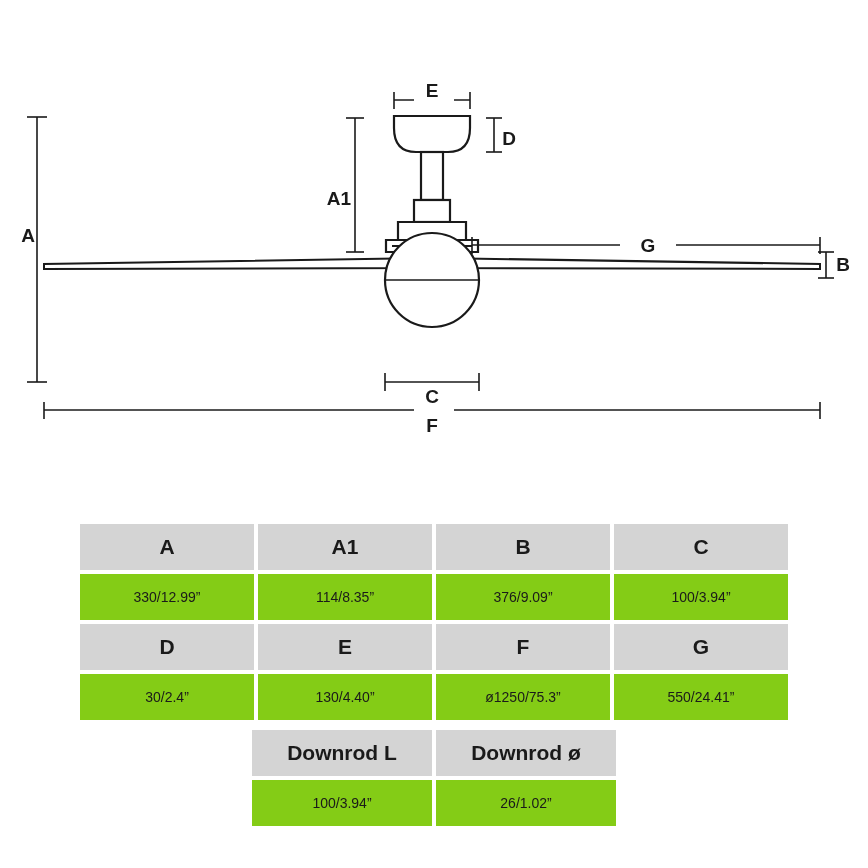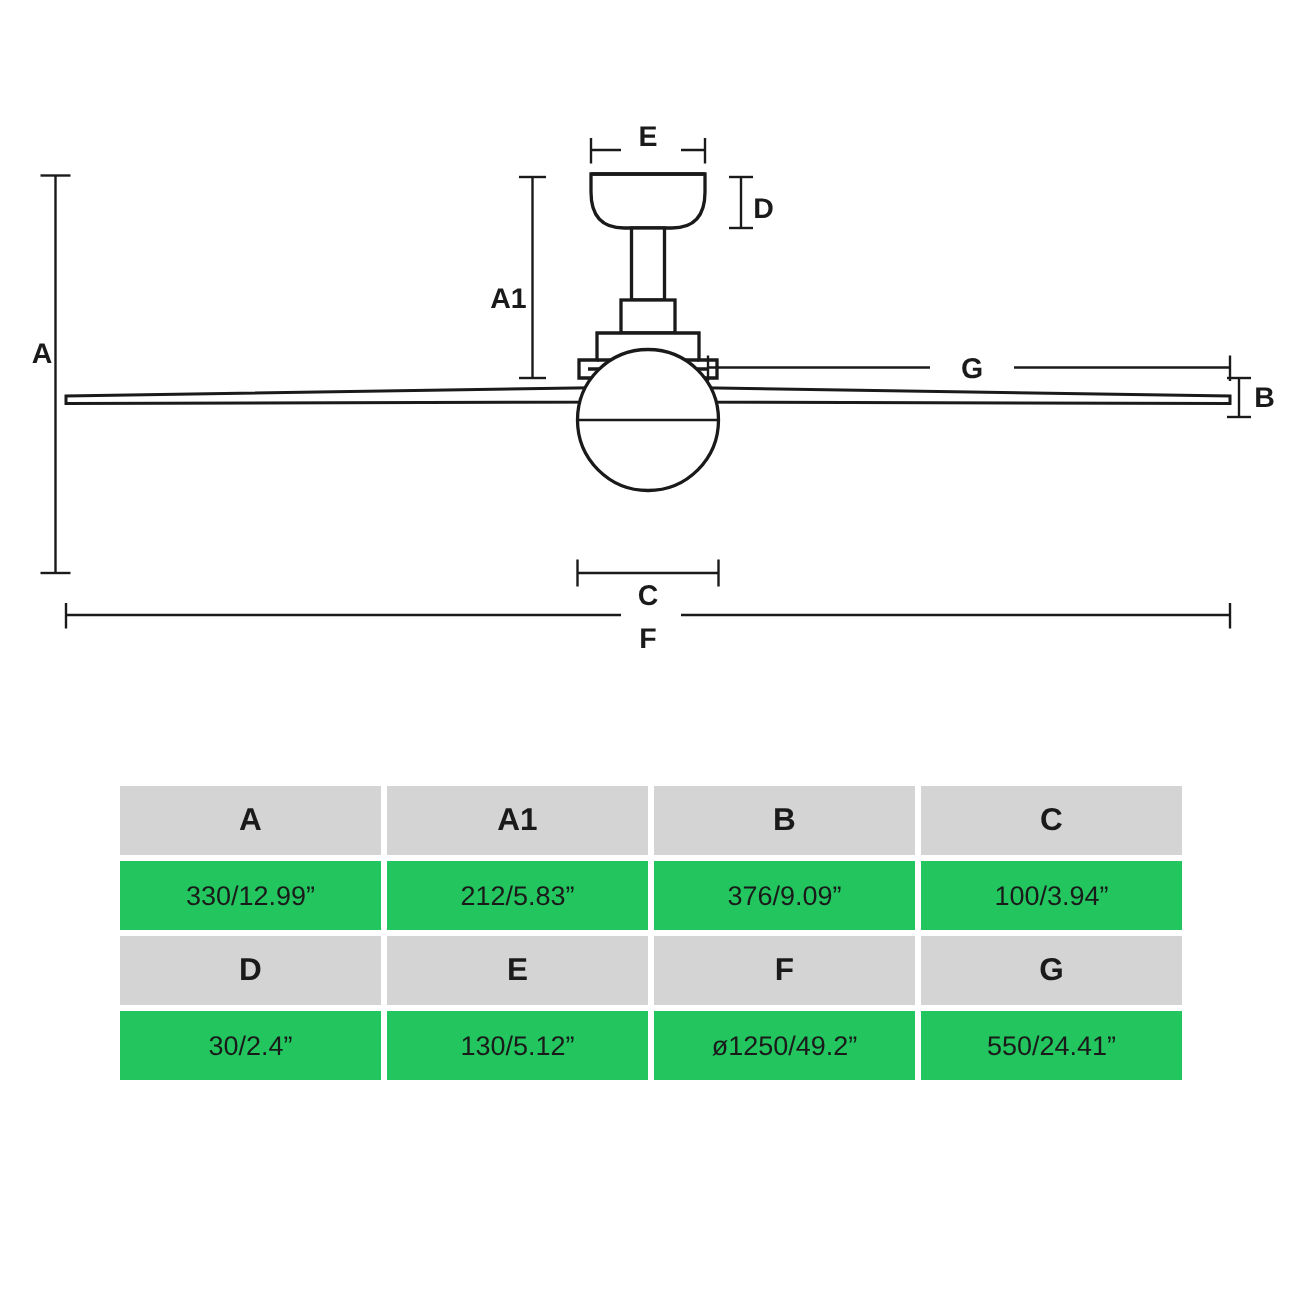--- a/index.html
+++ b/index.html
@@ -50,23 +50,23 @@
     vertical-align: middle;
     font-size: 19px;
     font-family: "Liberation Sans", sans-serif;
   }
   table.dims td.hdr {
     background: #d4d4d4;
     font-weight: bold;
     font-size: 21px;
   }
   table.dims td.val {
-    background: #22c55e;
+    background: #84cc16;
     font-weight: normal;
-    font-size: 18px;
+    font-size: 14px;
   }
   table.dims.downrod {
     margin-top: 2px;
   }
   table.dims.downrod td {
     width: 178px;
   }
 </style>
 </head>
 <body>
@@ -165,32 +165,44 @@
   <table class="dims">
     <tbody>
       <tr>
         <td class="hdr">A</td>
         <td class="hdr">A1</td>
         <td class="hdr">B</td>
         <td class="hdr">C</td>
       </tr>
       <tr>
         <td class="val">330/12.99”</td>
-        <td class="val">212/5.83”</td>
+        <td class="val">114/8.35”</td>
         <td class="val">376/9.09”</td>
         <td class="val">100/3.94”</td>
       </tr>
       <tr>
         <td class="hdr">D</td>
         <td class="hdr">E</td>
         <td class="hdr">F</td>
         <td class="hdr">G</td>
       </tr>
       <tr>
         <td class="val">30/2.4”</td>
-        <td class="val">130/5.12”</td>
-        <td class="val">ø1250/49.2”</td>
+        <td class="val">130/4.40”</td>
+        <td class="val">ø1250/75.3”</td>
         <td class="val">550/24.41”</td>
       </tr>
     </tbody>
   </table>
 
+  <table class="dims downrod">
+    <tbody>
+      <tr>
+        <td class="hdr">Downrod L</td>
+        <td class="hdr">Downrod ø</td>
+      </tr>
+      <tr>
+        <td class="val">100/3.94”</td>
+        <td class="val">26/1.02”</td>
+      </tr>
+    </tbody>
+  </table>
 </div>
 
 </body></html>

